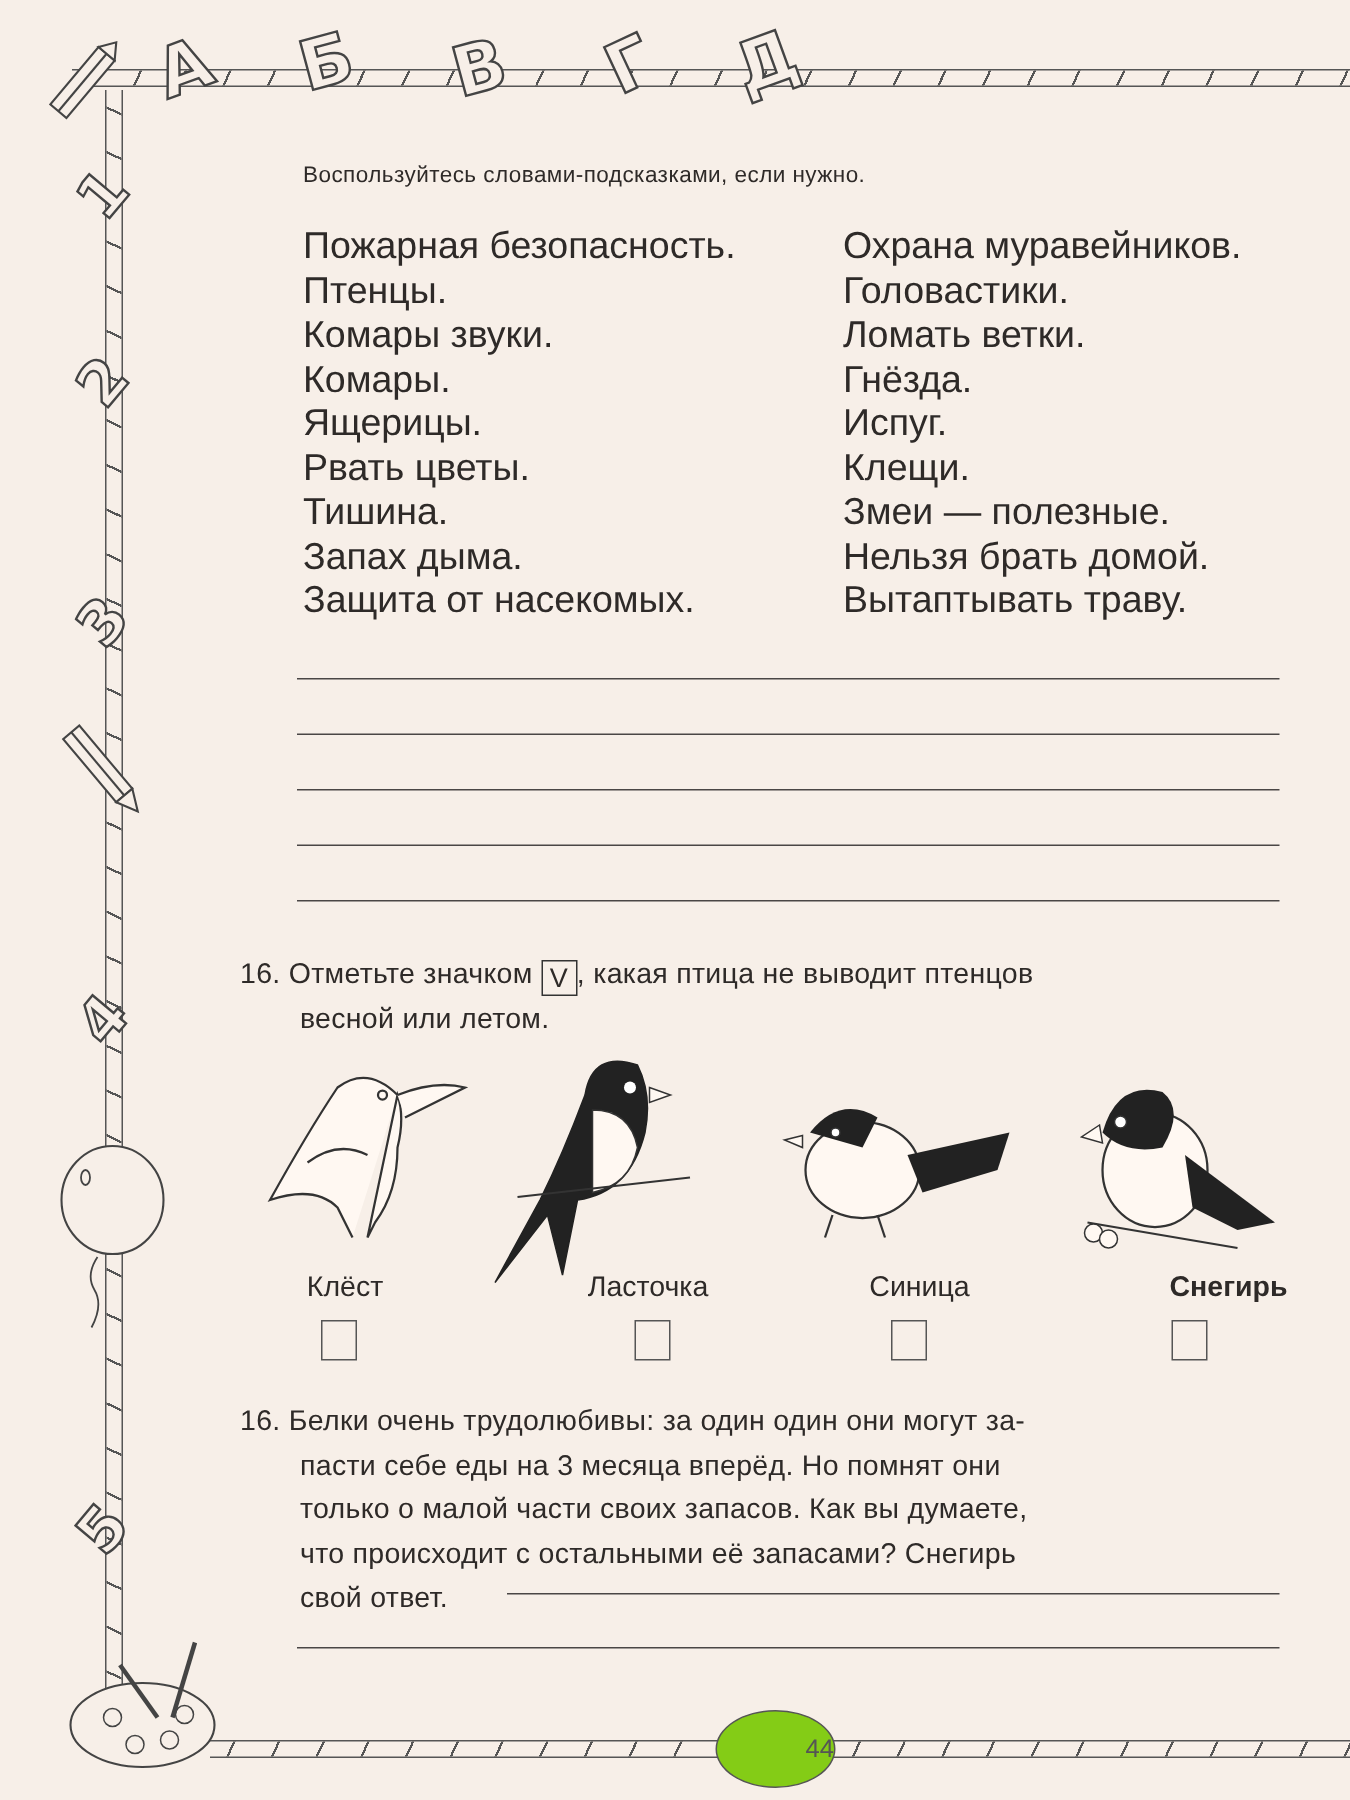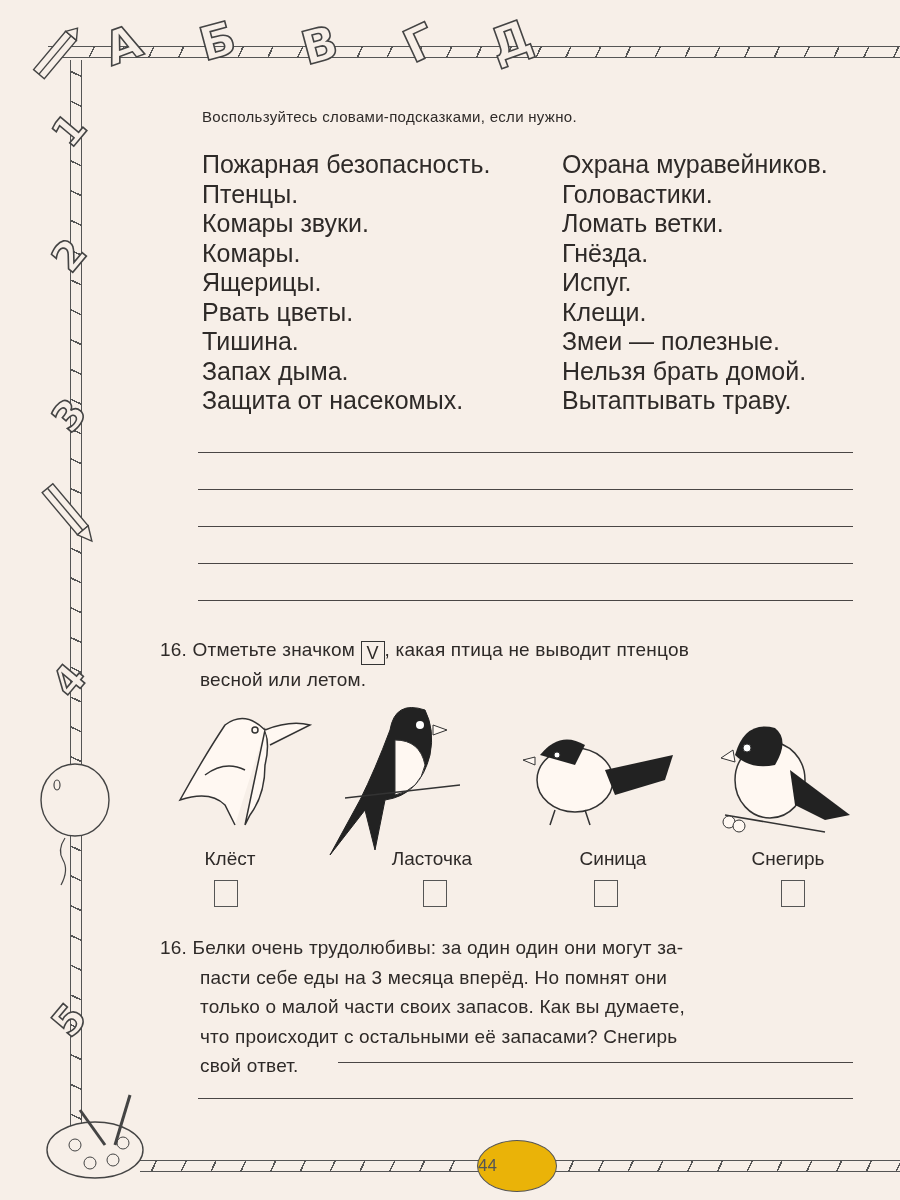--- a/index.html
+++ b/index.html
@@ -33,22 +33,22 @@
   .line { position:absolute; height:0; border-top:1.6px solid #4a4645; }
   .task { position:absolute; font-size:19px; line-height:29.5px; letter-spacing:0.2px; }
   .checkmark-box {
     display:inline-block; width:22px; height:22px; border:1.4px solid #333;
     text-align:center; line-height:22px; font-size:18px; vertical-align:-3px;
   }
   .bird-label { position:absolute; font-size:19px; text-align:center; width:140px; }
   .answer-box { position:absolute; width:22px; height:25px; border:1.4px solid #555; background:transparent; }
   .page-num {
     position:absolute; left:477px; top:1140px; width:78px; height:50px;
-    border:1.5px solid #555; border-radius:50%; background:#eab308;
-    text-align:left; line-height:50px; font-size:17px; color:#555;
+    border:1.5px solid #555; border-radius:50%; background:#84cc16;
+    text-align:right; line-height:50px; font-size:17px; color:#555;
   }
 </style>
 </head>
 <body>
 
 <div class="rope-h" style="left:48px; top:46px; width:852px;"></div>
 <div class="rope-v" style="left:70px; top:60px; height:1080px;"></div>
 <div class="rope-h" style="left:140px; top:1160px; width:760px;"></div>
 
 <div class="deco-letter" style="left:105px; top:22px; transform:rotate(-20deg);">А</div>
@@ -162,21 +162,21 @@
   <polygon points="18,30 6,38 20,42" fill="#fff8f2" stroke="#333"></polygon>
   <path d="M75 50 L135 95 L110 100 L80 85 Z" fill="#222"></path>
   <line x1="10" y1="95" x2="110" y2="112" stroke="#333" stroke-width="1.5"></line>
   <circle cx="14" cy="102" r="6" fill="#fff8f2" stroke="#333"></circle>
   <circle cx="24" cy="106" r="6" fill="#fff8f2" stroke="#333"></circle>
 </svg>
 
 <div class="bird-label" style="left:160px; top:848px;">Клёст</div>
 <div class="bird-label" style="left:362px; top:848px;">Ласточка</div>
 <div class="bird-label" style="left:543px; top:848px;">Синица</div>
-<div class="bird-label" style="left:718px; top:848px;">Снегирь</div>
+<div class="bird-label" style="left:749px; top:848px;font-weight:bold;">Снегирь</div>
 
 <div class="answer-box" style="left:214px; top:880px;"></div>
 <div class="answer-box" style="left:423px; top:880px;"></div>
 <div class="answer-box" style="left:594px; top:880px;"></div>
 <div class="answer-box" style="left:781px; top:880px;"></div>
 
 <div class="task" style="left:160px; top:933px; width:700px;">
   <div><span>16.</span> <span>Белки очень трудолюбивы: за один один они могут за-</span></div>
   <div style="padding-left:40px;">пасти себе еды на 3 месяца вперёд. Но помнят они</div>
   <div style="padding-left:40px;">только о малой части своих запасов. Как вы думаете,</div>

